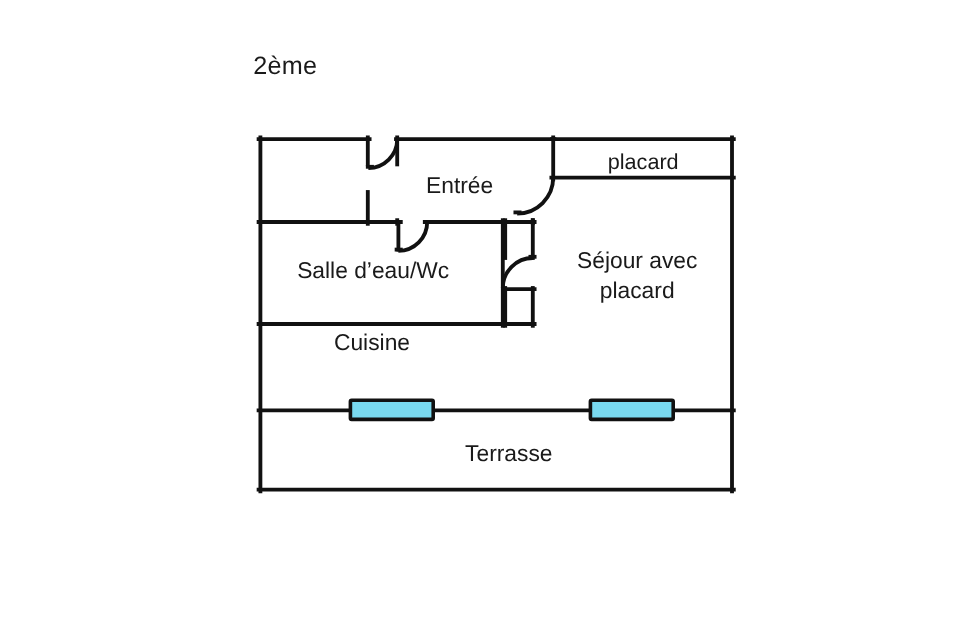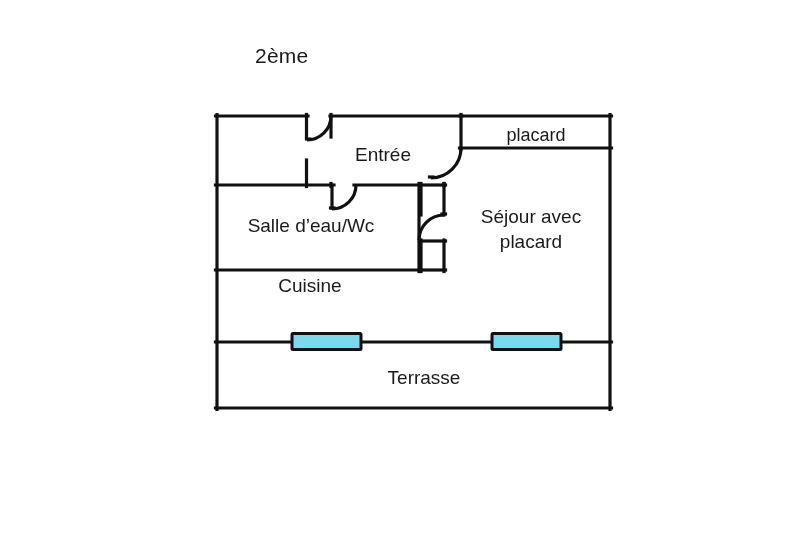--- a/index.html
+++ b/index.html
@@ -24,21 +24,20 @@
   }
   #plan-title {
     position: absolute;
     left: 211px;
     top: 44px;
     font-size: 21px;
     color: #1a1a1a;
     letter-spacing: 0.2px;
     font-family: "Liberation Sans", sans-serif;
     white-space: nowrap;
-    margin-left: 44px;
   }
   #plan-svg {
     position: absolute;
     left: 0;
     top: 0;
   }
   .room-label {
     font-family: "Liberation Sans", sans-serif;
     font-size: 19px;
     fill: #1a1a1a;

